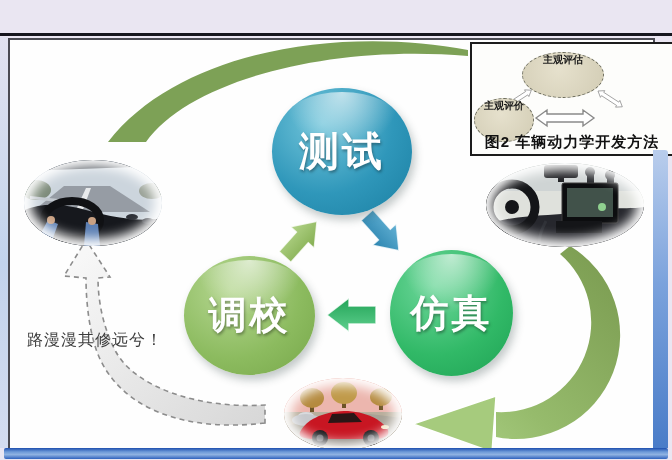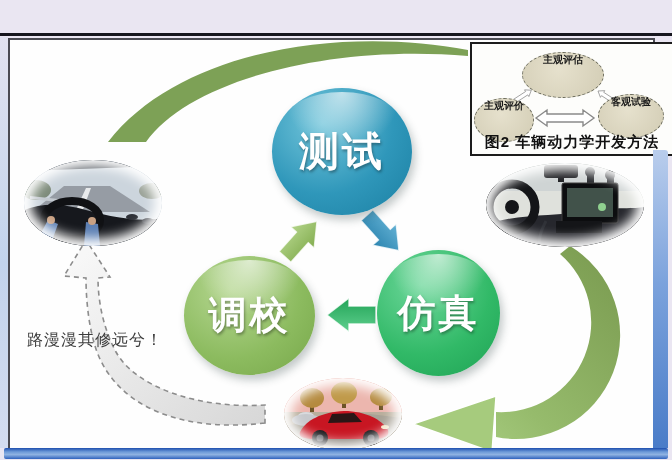--- a/index.html
+++ b/index.html
@@ -34,21 +34,21 @@
     text-shadow:1px 2px 3px rgba(0,0,0,.35);
   }
   .node::before{
     content:"";position:absolute;left:9%;top:3%;width:82%;height:46%;border-radius:50%;
     background:radial-gradient(ellipse at 50% 0%,rgba(255,255,255,.65),rgba(255,255,255,0) 72%);
   }
   .node-test{left:272px;top:88px;width:140px;height:127px;font-size:40px;
     background:radial-gradient(circle at 36% 28%,#74c6db 0%,#2f97ba 55%,#1b7fa2 100%);}
   .node-tuning{left:184px;top:256px;width:131px;height:119px;font-size:38px;
     background:radial-gradient(circle at 36% 28%,#b6d792 0%,#8cbb5f 58%,#77a74a 100%);}
-  .node-sim{left:377px;top:250px;width:123px;height:126px;font-size:38px;
+  .node-sim{left:390px;top:250px;width:123px;height:126px;font-size:38px;
     background:radial-gradient(circle at 36% 28%,#6ed79b 0%,#31b967 58%,#1fa254 100%);}
   
   .photo{position:absolute;border-radius:50%;overflow:hidden;}
   .photo::after{content:"";position:absolute;inset:0;border-radius:50%;
     box-shadow:inset 0 0 12px 7px #ffffff;}
   .photo svg{display:block;}
   .photo-driver{left:24px;top:160px;width:138px;height:86px;}
   .photo-dash{left:486px;top:163px;width:158px;height:84px;}
   .photo-car{left:284px;top:378px;width:118px;height:72px;}
   
@@ -201,21 +201,18 @@
         <path transform="translate(126,47) rotate(33) scale(0.5)" d="M0,0 L11,-8 L11,-4 L47,-4 L47,-8 L58,0 L47,8 L47,4 L11,4 L11,8 Z"></path>
         <path transform="translate(64,74)" d="M0,0 L11,-8 L11,-4 L47,-4 L47,-8 L58,0 L47,8 L47,4 L11,4 L11,8 Z"></path>
       </g>
     </svg>
     <div class="inset-node inset-node-top">
       <span>主观评估</span>
     </div>
     <div class="inset-node inset-node-left">
       <span>主观评价</span>
     </div>
-    <div class="inset-node inset-node-right">
-      <span>客观试验</span>
-    </div>
     <div class="inset-caption">图2  车辆动力学开发方法</div>
   </div>
 
   <div class="edge-right"></div>
   <div class="edge-bottom"></div>
 </div>
 
 </body></html>

